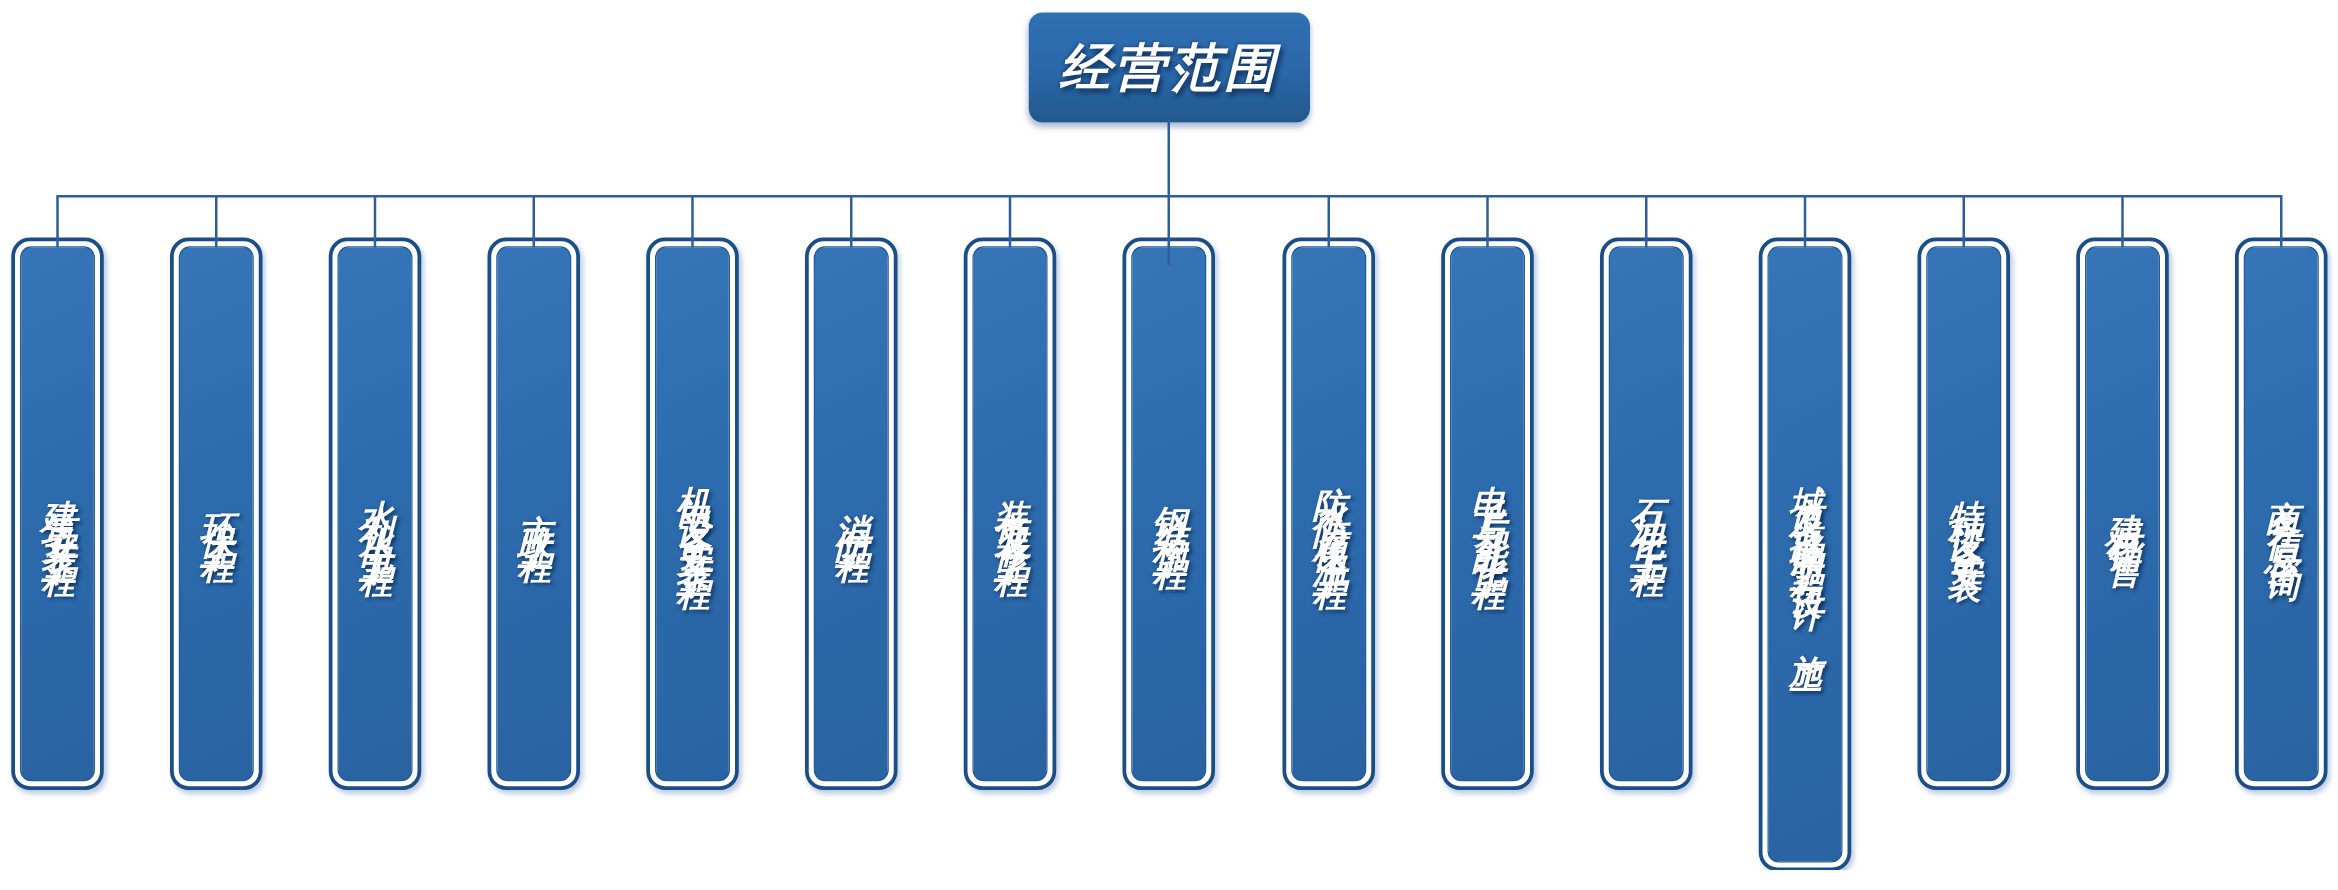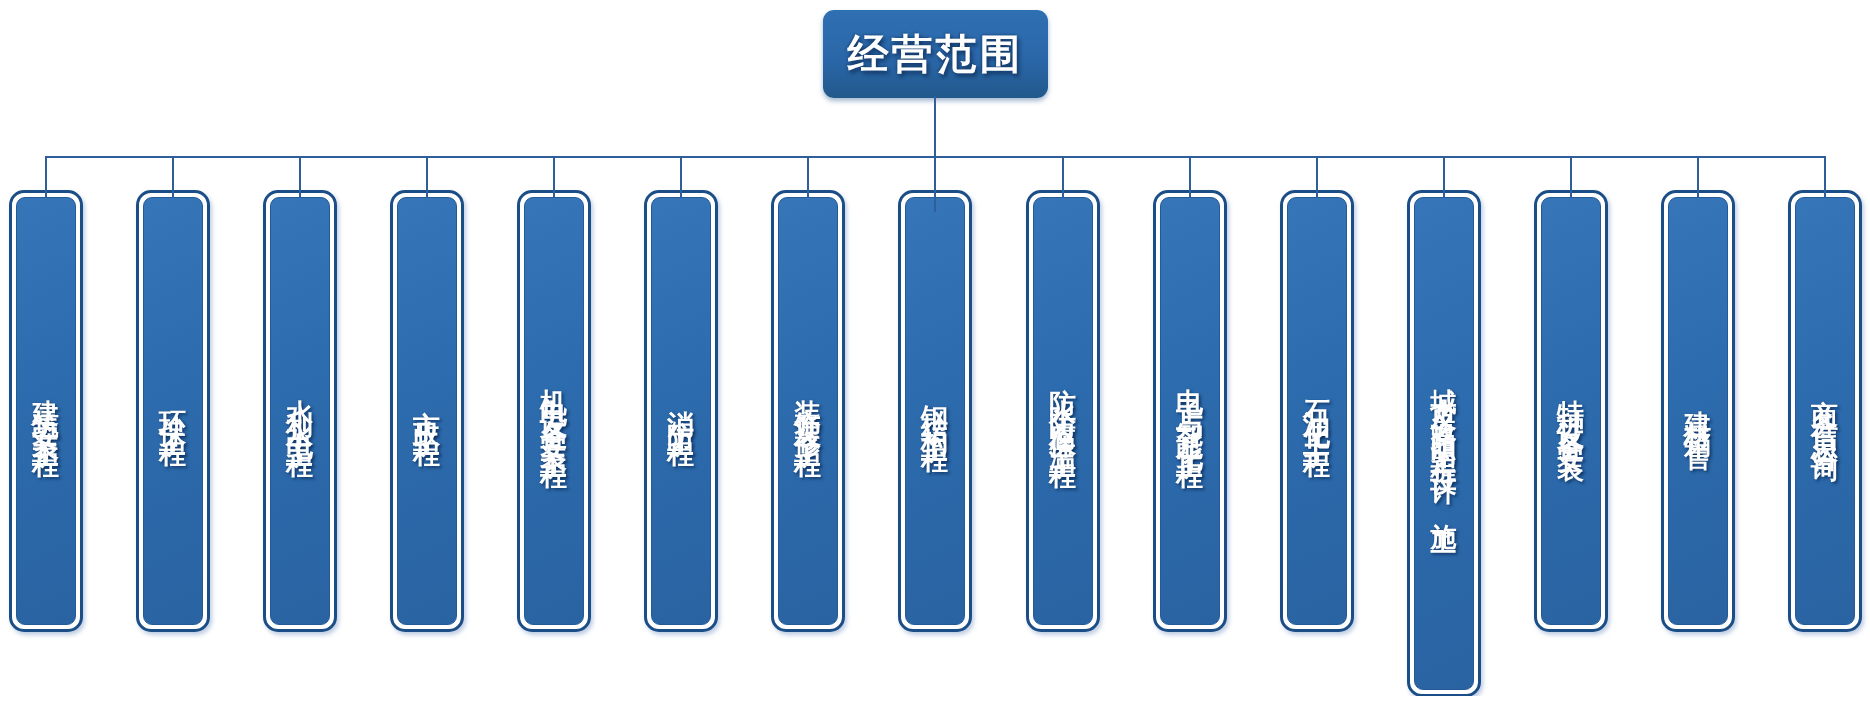--- a/index.html
+++ b/index.html
@@ -1,18 +1,19 @@
 <!DOCTYPE html>
 <html><head>
 <meta charset="utf-8">
 <style>
   html,body{margin:0;padding:0;background:#ffffff;}
   .canvas{
     position:relative;width:1870px;height:696px;background:#ffffff;overflow:hidden;
     font-family:"DejaVu Sans","Liberation Sans",sans-serif;
+    font-style:italic;
   }
   
   .root-box{
     position:absolute;left:823px;top:10px;width:225px;height:88px;
     background:linear-gradient(180deg,#2f70b2 0%,#2a67a9 55%,#22598c 100%);
     border-radius:11px;
     box-shadow:0 3px 5px rgba(90,125,170,.55);
     display:flex;align-items:center;justify-content:center;
   }
   .root-label{

